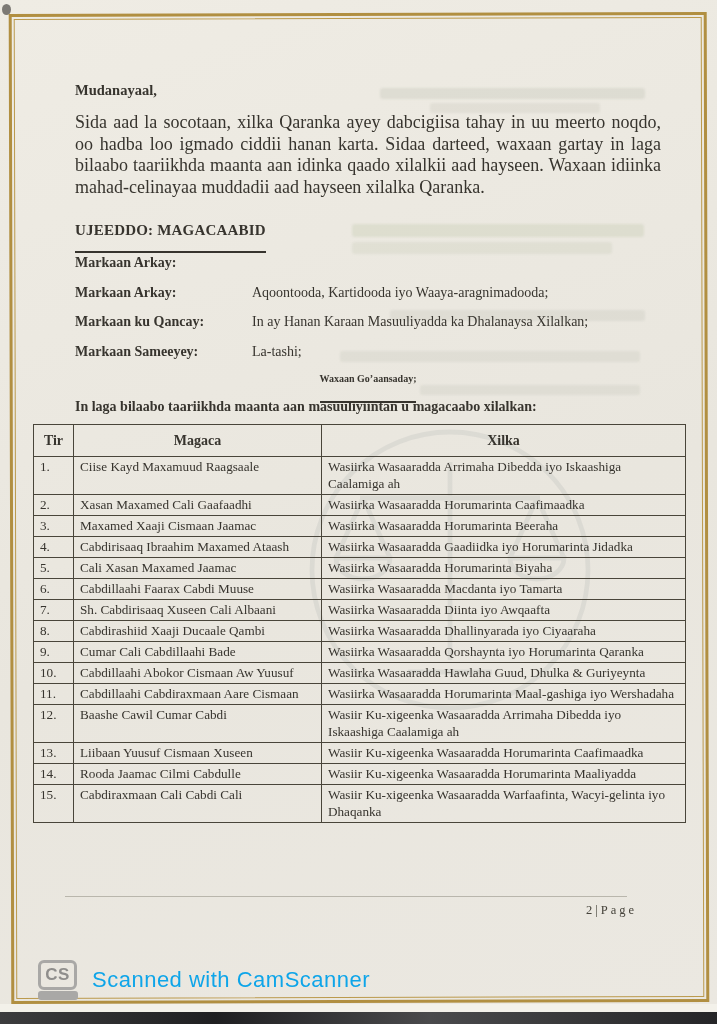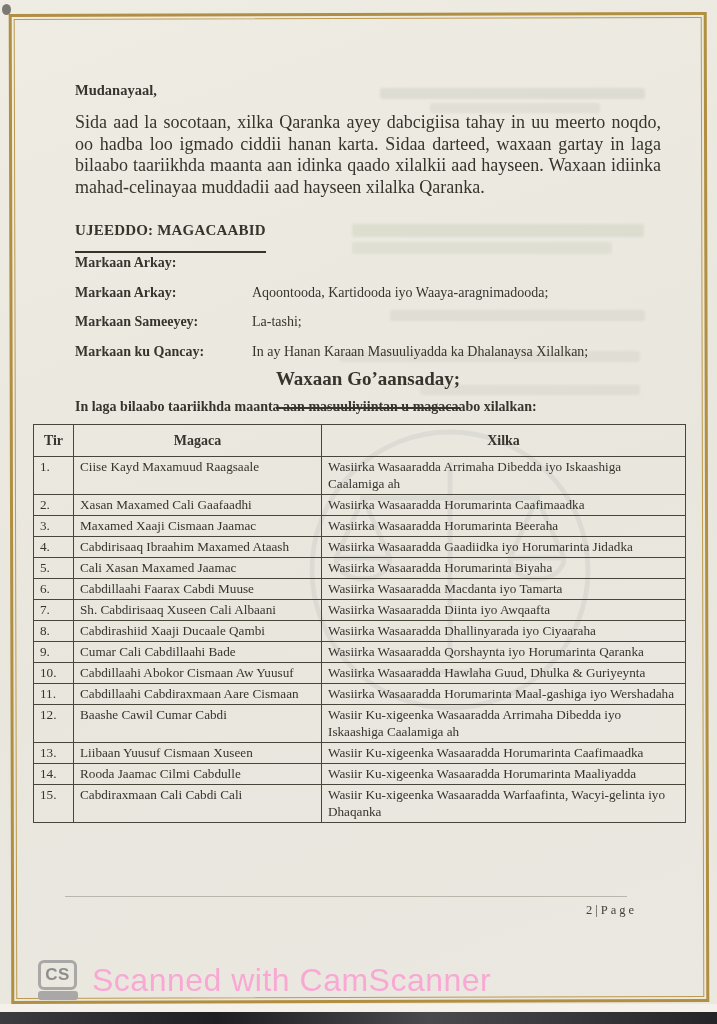--- a/index.html
+++ b/index.html
@@ -53,21 +53,21 @@
   .section-heading{
     position:absolute;left:75px;top:222px;font-weight:bold;font-size:15px;
     border-bottom:2px solid #37342e;padding-bottom:12px;letter-spacing:.2px;
   }
   .preamble{position:absolute;left:75px;top:253px;width:586px;font-size:14px;}
   .preamble-row{display:flex;margin-bottom:9.5px;line-height:20px;}
   .preamble-label{font-weight:bold;width:177px;flex:0 0 177px;}
   .preamble-value{flex:1;}
   .decision-heading-wrap{position:absolute;left:75px;top:368px;width:586px;text-align:center;}
   .decision-heading{
-    display:inline-block;font-weight:bold;font-size:19px;
+    display:inline-block;font-weight:bold;font-size:10px;
     border-bottom:2px solid #37342e;padding-bottom:17px;
   }
   .decision-intro{position:absolute;left:75px;top:399px;width:600px;font-weight:bold;font-size:14px;}
   
   table.appointments{
     position:absolute;left:33px;top:424px;width:652px;
     border-collapse:collapse;table-layout:fixed;
   }
   table.appointments th, table.appointments td{
     border:1px solid #49453a;vertical-align:top;
@@ -87,21 +87,21 @@
   .cs-logo{width:40px;height:40px;position:relative;}
   .cs-logo .cs-box{
     position:absolute;left:0;top:0;width:33px;height:24px;
     border:3.5px solid #a9a8a6;border-radius:6px;
     display:flex;align-items:center;justify-content:center;
     color:#8f8e8c;font-weight:bold;font-size:17px;letter-spacing:.5px;
   }
   .cs-logo .cs-base{
     position:absolute;left:0;top:31px;width:40px;height:9px;border-radius:3px;background:#a9a8a6;
   }
-  .cs-text{font-size:32px;color:#f9a8d4;letter-spacing:.5px;}
+  .cs-text{font-size:22px;color:#0ea5e9;letter-spacing:.5px;}
 </style>
 </head>
 <body>
 
 <div class="photo">
   <div class="paper"></div>
   <div class="page-edge"></div>
   <div class="bottom-strip"></div>
   <div class="corner-mark"></div>
   <div class="frame"></div>
@@ -137,26 +137,26 @@
 
   <div class="preamble">
       <div class="preamble-row">
         <span class="preamble-label">Markaan Arkay:</span>
       </div>
       <div class="preamble-row">
         <span class="preamble-label">Markaan Arkay:</span>
         <span class="preamble-value">Aqoontooda, Kartidooda iyo Waaya-aragnimadooda;</span>
       </div>
       <div class="preamble-row">
+        <span class="preamble-label">Markaan ku Qancay:</span>
+        <span class="preamble-value">In ay Hanan Karaan Masuuliyadda ka Dhalanaysa Xilalkan;</span>
+      </div>
+      <div class="preamble-row">
         <span class="preamble-label">Markaan Sameeyey:</span>
         <span class="preamble-value">La-tashi;</span>
-      </div>
-      <div class="preamble-row">
-        <span class="preamble-label">Markaan ku Qancay:</span>
-        <span class="preamble-value">In ay Hanan Karaan Masuuliyadda ka Dhalanaysa Xilalkan;</span>
       </div>
     </div>
 
   <div class="decision-heading-wrap">
     <span class="decision-heading">Waxaan Go’aansaday;</span>
   </div>
 
   <div class="decision-intro">In laga bilaabo taariikhda maanta aan masuuliyiintan u magacaabo xilalkan:</div>
 
   <table class="appointments">

